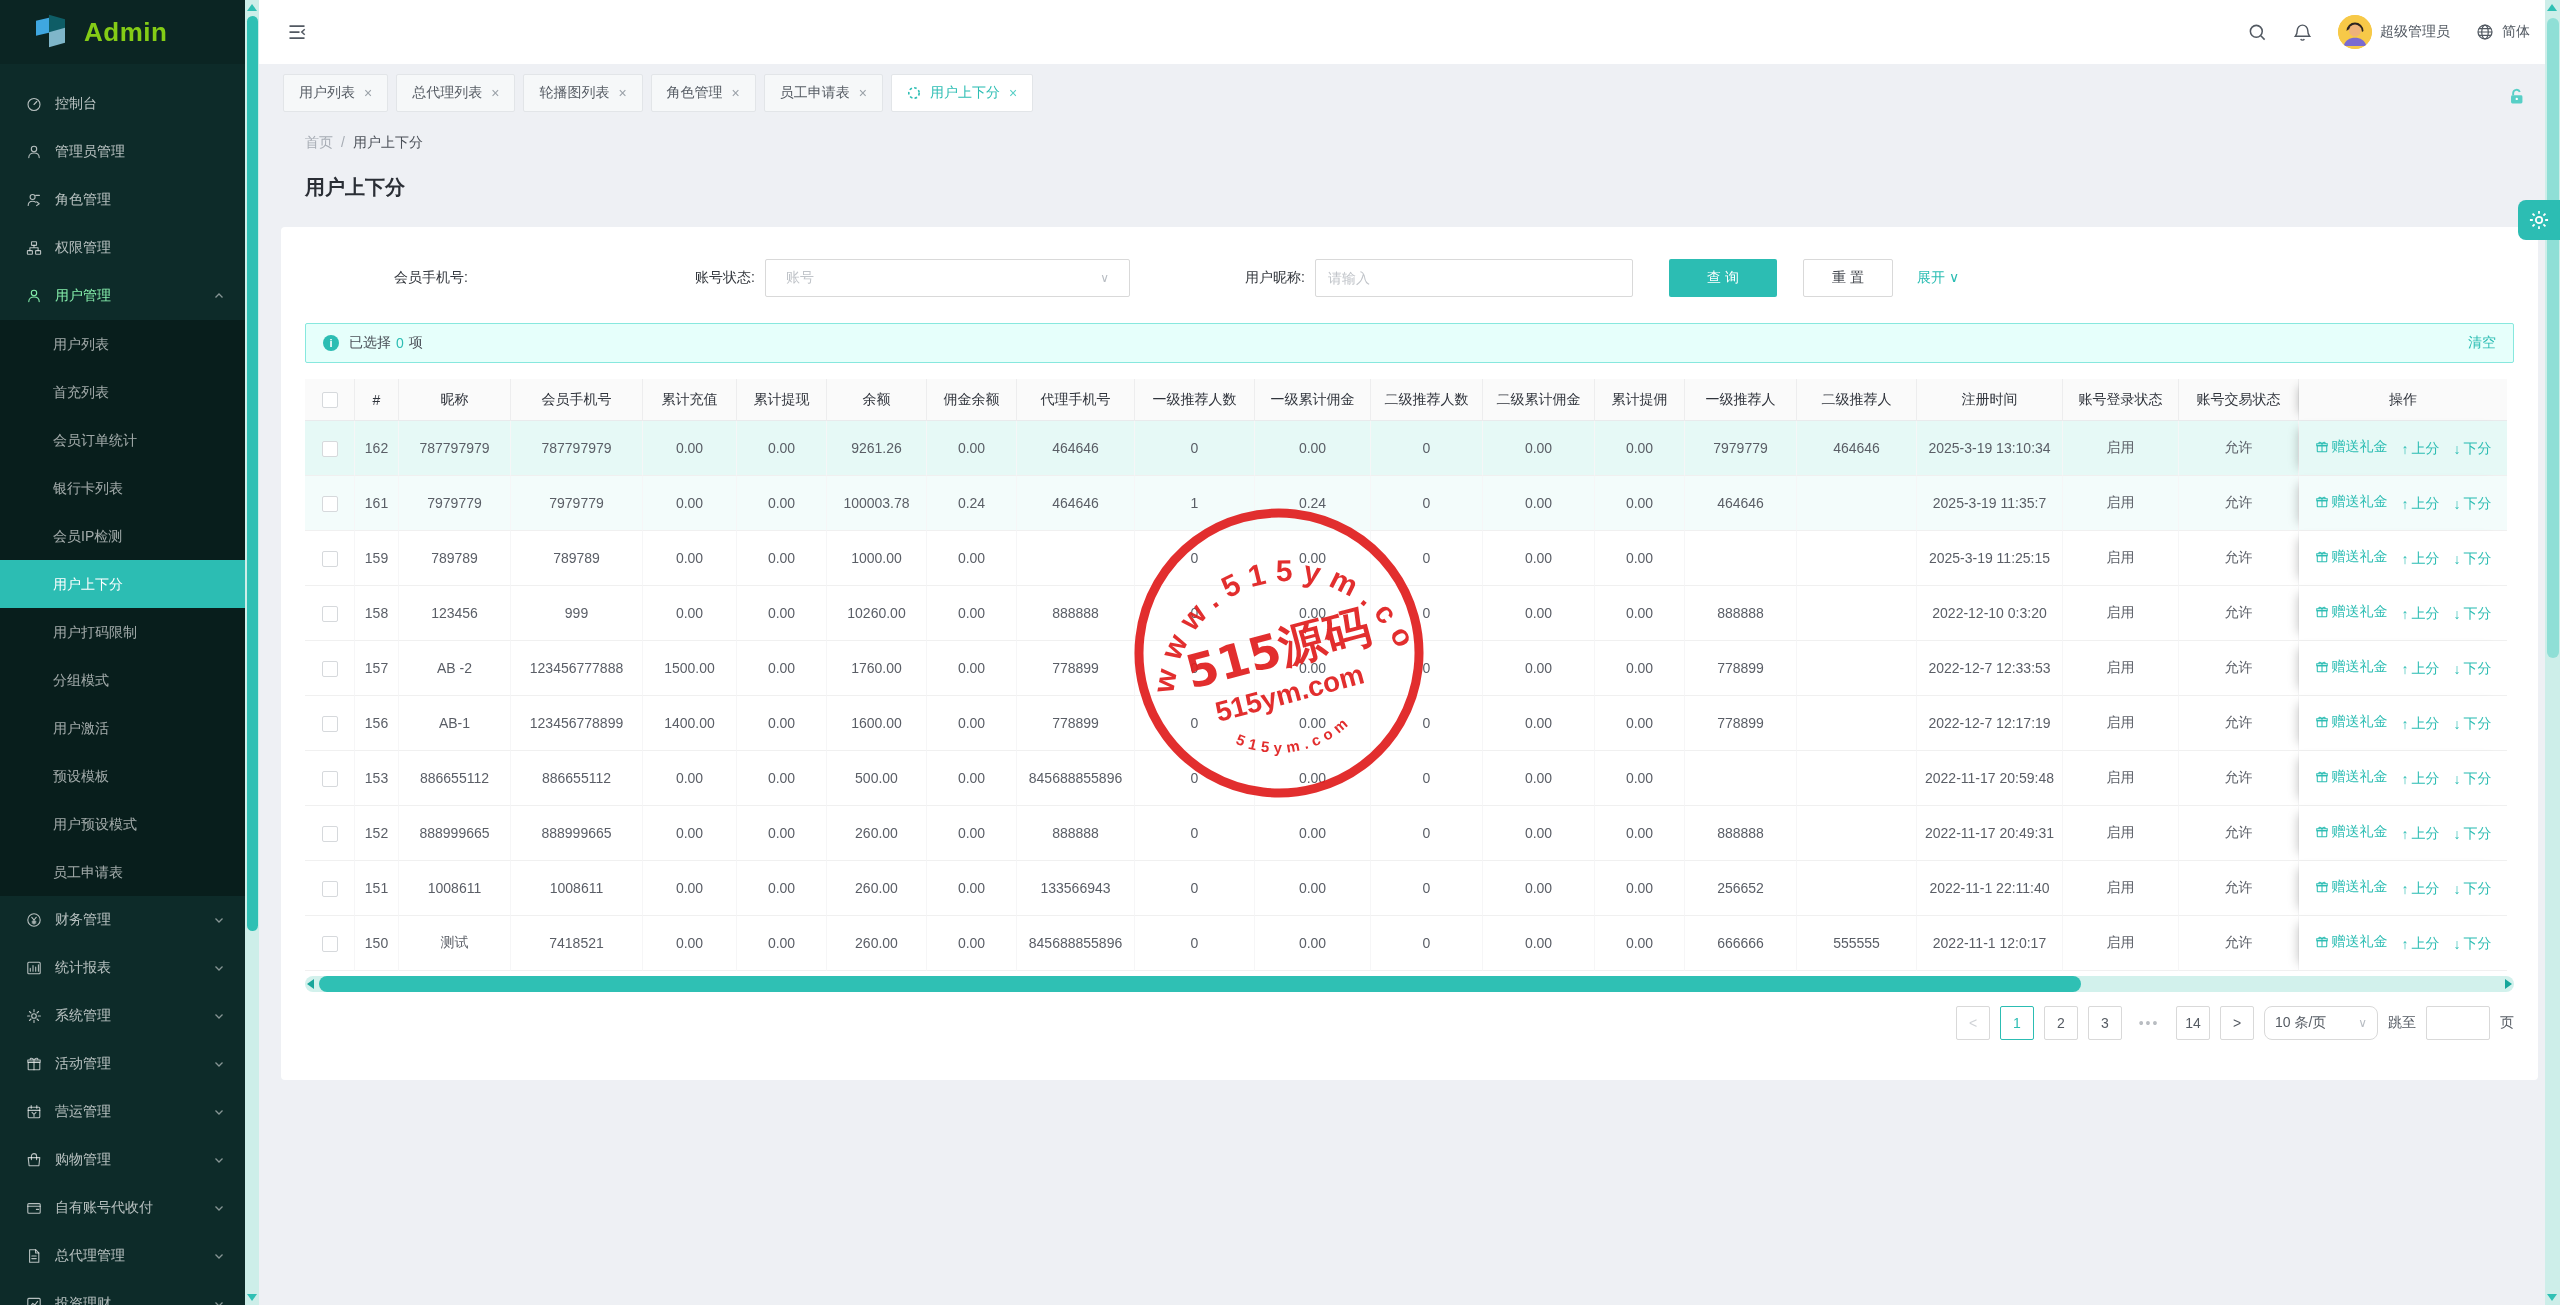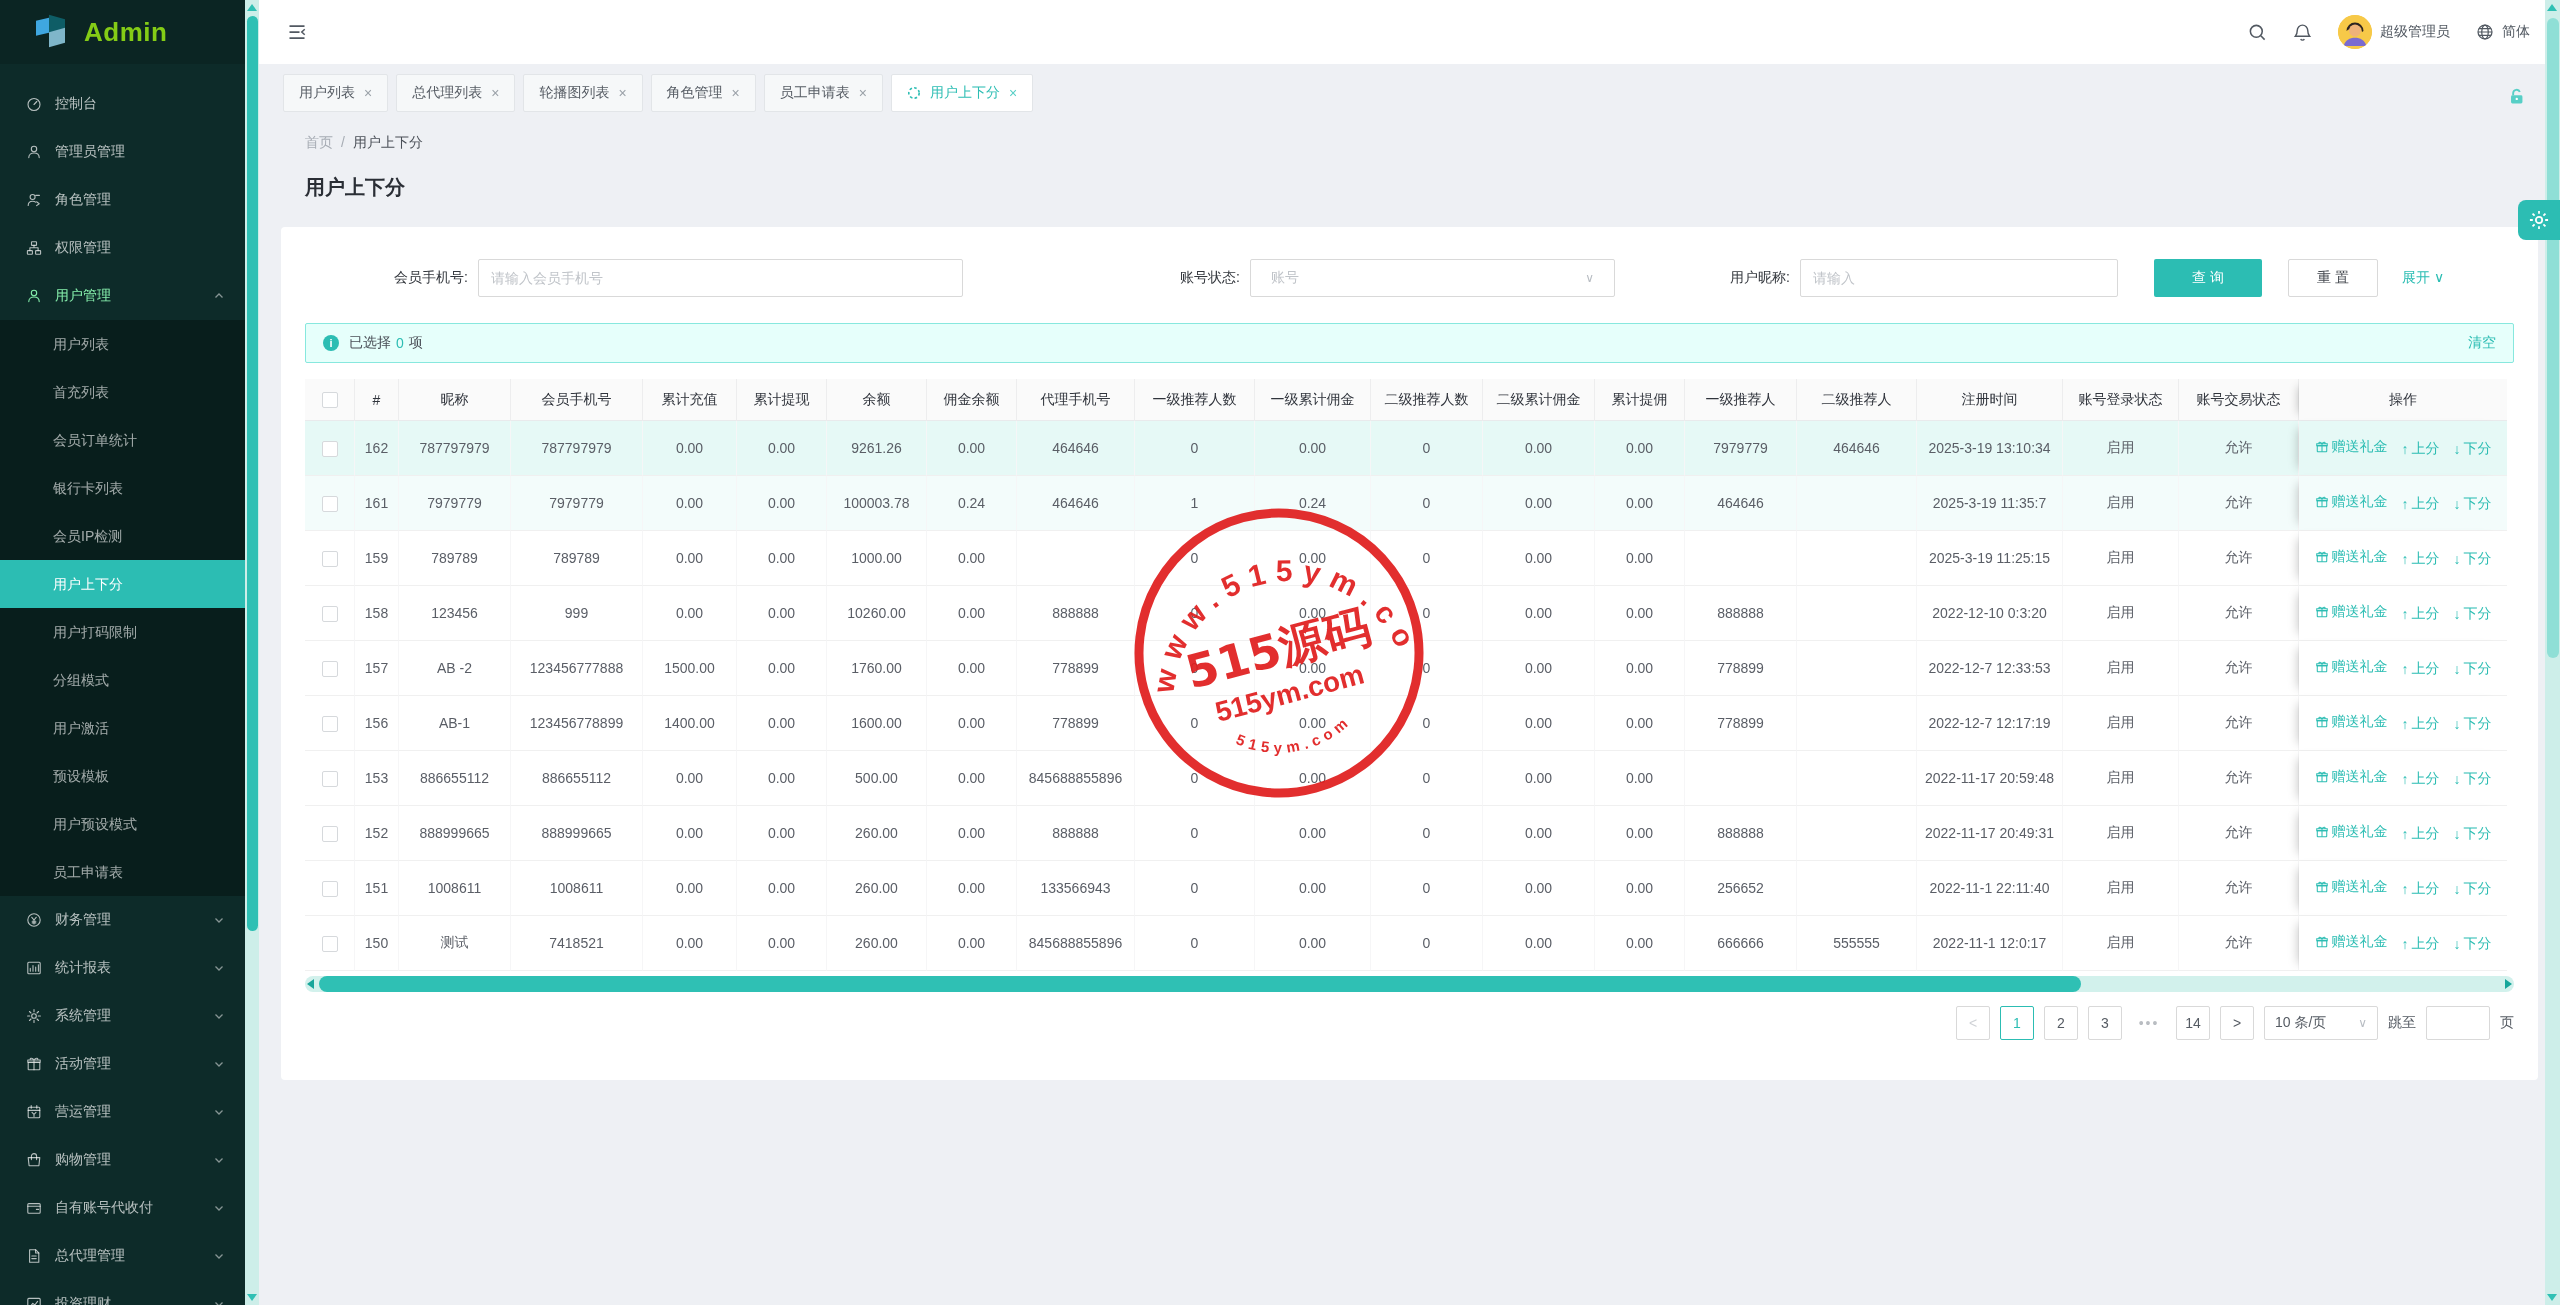--- a/index.html
+++ b/index.html
@@ -96,21 +96,21 @@
   .harrow { position:absolute; top:3px; width:0; height:0; }
   .harrow.l { left:2px; border-top:5px solid transparent; border-bottom:5px solid transparent; border-right:7px solid #17a69b; }
   .harrow.r { right:2px; border-top:5px solid transparent; border-bottom:5px solid transparent; border-left:7px solid #17a69b; }
 
   
   .pager { margin-top:14px; display:flex; justify-content:flex-end; align-items:center; gap:10px; font-size:14px; color:#555b63; }
   .pbtn { min-width:34px; height:34px; padding:0 6px; border:1px solid #d9d9d9; border-radius:2px; background:#fff; display:flex; align-items:center; justify-content:center; cursor:pointer; }
   .pbtn.disabled { color:#cfd2d6; cursor:default; }
   .pbtn.active { border-color:#2cbdb3; color:#2cbdb3; }
   .pdots { color:#b9bdc2; letter-spacing:2px; border:none; background:none; }
-  .psize { width:114px; height:34px; border:1px solid #d9d9d9; border-radius:2px; display:flex; align-items:center; justify-content:space-between; padding:6px 10px; cursor:pointer; background:#fff; }
+  .psize { width:114px; height:34px; border:1px solid #d9d9d9; border-radius:8px; display:flex; align-items:center; justify-content:space-between; padding:6px 10px; cursor:pointer; background:#fff; }
   .psize .chev { color:#b8bdc3; font-size:12px; }
   .pjump { width:64px; height:34px; border:1px solid #d9d9d9; border-radius:2px; font-family:inherit; font-size:14px; padding:0 8px; outline:none; }
 
   
   .gearbtn { position:absolute; right:0; top:200px; width:42px; height:40px; background:#2cbdb3; border-radius:8px 0 0 8px; display:flex; align-items:center; justify-content:center; cursor:pointer; z-index:6; }
   .pagescroll { position:absolute; right:0; top:0; width:15px; height:100%; background:#cdeee9; z-index:5; }
   .pagescroll .pthumb { position:absolute; left:1.5px; right:1.5px; top:18px; height:640px; background:#8fdfd6; border-radius:7px; }
 
   
   .watermark { position:absolute; left:1128px; top:502px; width:302px; height:302px; z-index:4; pointer-events:none; opacity:.92; }
@@ -418,21 +418,20 @@
     <div class="breadcrumb">
       <span>首页</span><span class="sep">/</span><span class="cur">用户上下分</span>
     </div>
     <h1 class="page-title">用户上下分</h1>
 
     <section class="card">
 
       <div class="filters">
         <div class="fgroup fg1">
           <span class="f-label">会员手机号:</span>
-          <input class="f-input w1" placeholder="请输入会员手机号" style="">
         </div>
         <div class="fgroup fg2">
           <span class="f-label">账号状态:</span>
           <div class="f-select">
             <span>账号</span>
             <span class="chev">∨</span>
           </div>
         </div>
         <div class="fgroup fg3">
           <span class="f-label">用户昵称:</span>

